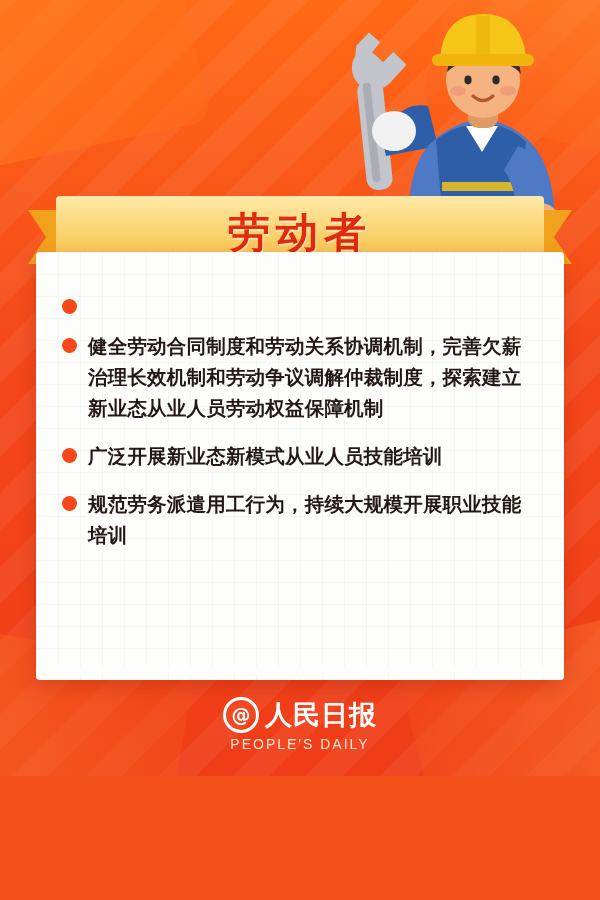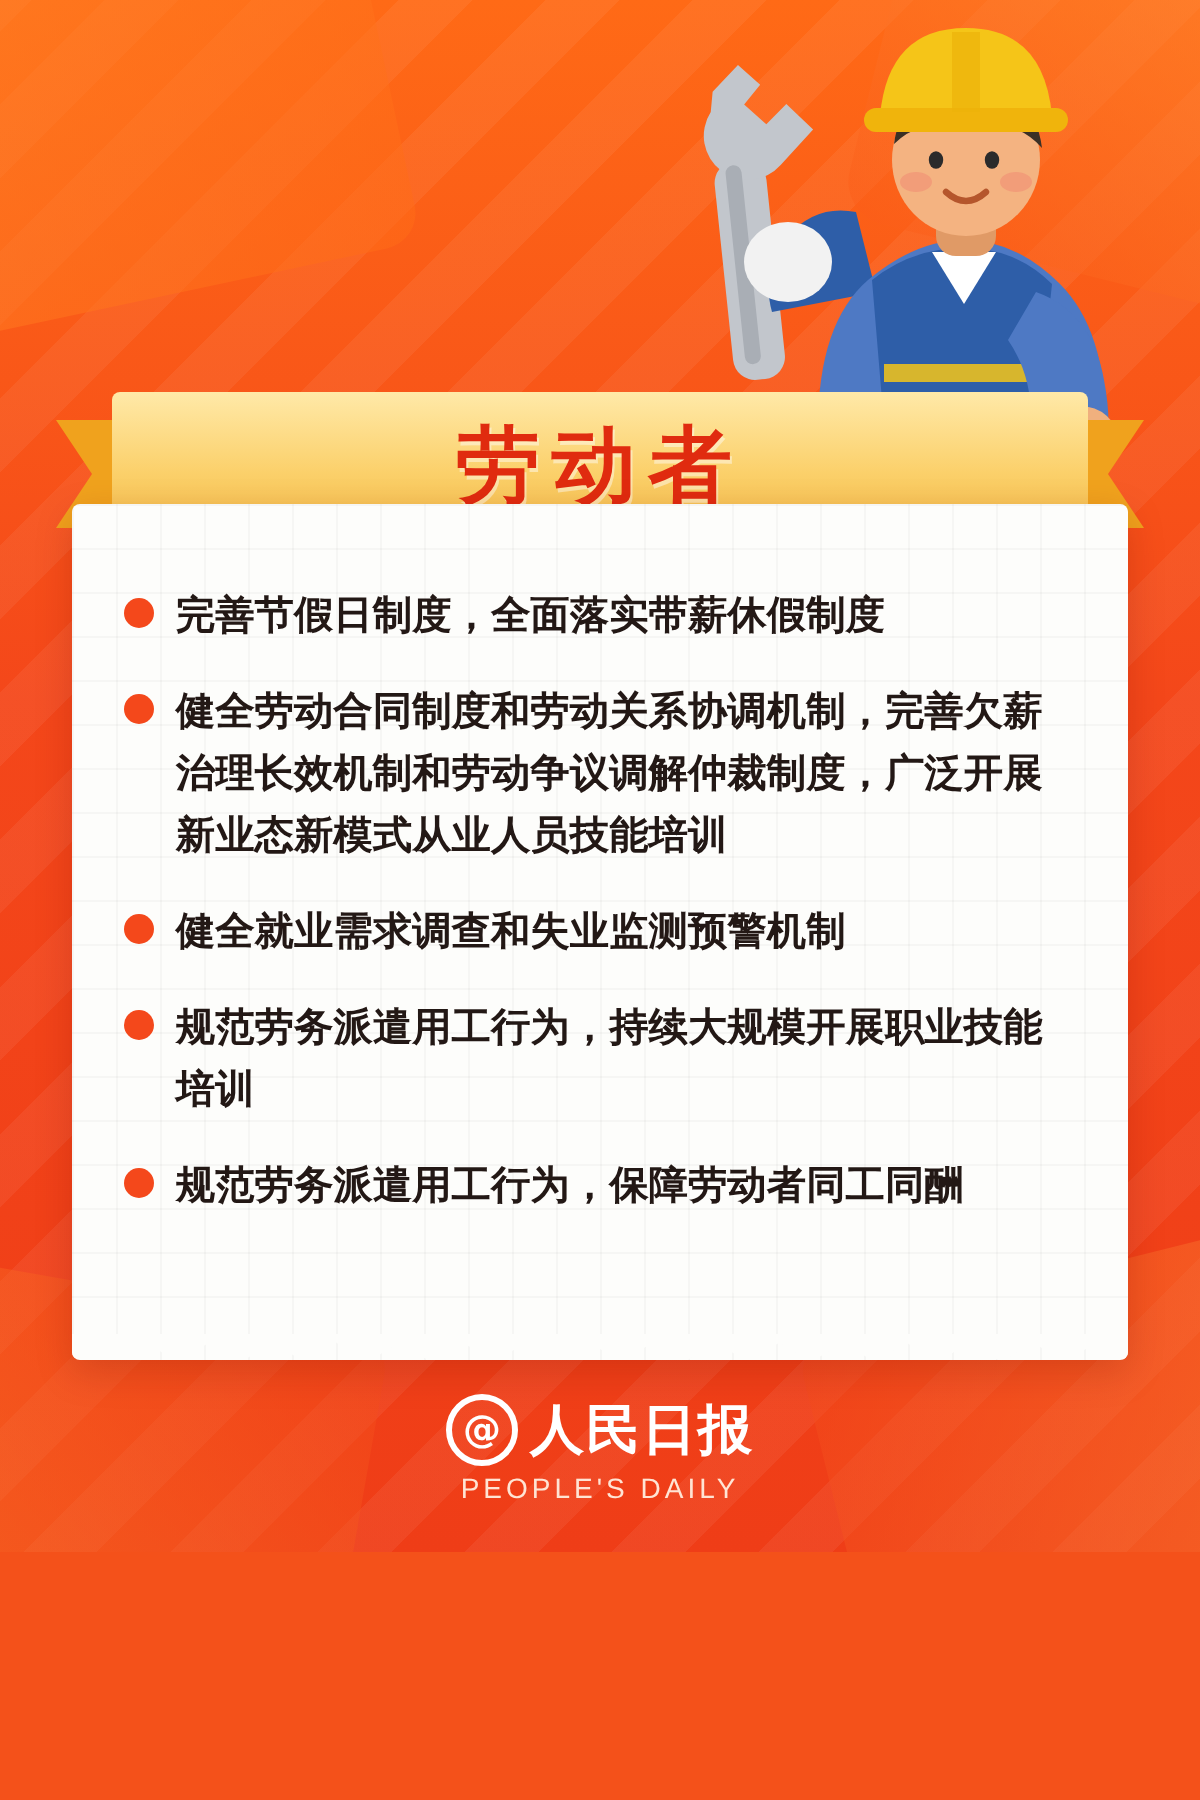--- a/index.html
+++ b/index.html
@@ -285,44 +285,39 @@
     <div class="banner">
       <div class="banner-title">劳动者</div>
     </div>
   </div>
 
   <div class="card">
     <div class="list">
 
       <div class="item">
         <div class="bullet"></div>
-        <div class="item-text">完善节假日制度，全面落实带薪休假制度</div>
       </div>
 
       <div class="item">
         <div class="bullet"></div>
-        <div class="item-text">健全劳动合同制度和劳动关系协调机制，完善欠薪治理长效机制和劳动争议调解仲裁制度，广泛开展新业态新模式从业人员技能培训</div>
+        <div class="item-text">健全劳动合同制度和劳动关系协调机制，完善欠薪治理长效机制和劳动争议调解仲裁制度，探索建立新业态从业人员劳动权益保障机制</div>
       </div>
 
       <div class="item">
         <div class="bullet"></div>
-        <div class="item-text">健全就业需求调查和失业监测预警机制</div>
+        <div class="item-text">广泛开展新业态新模式从业人员技能培训</div>
       </div>
 
       <div class="item">
         <div class="bullet"></div>
         <div class="item-text">规范劳务派遣用工行为，持续大规模开展职业技能培训</div>
       </div>
 
 
 
-      <div class="item">
-        <div class="bullet"></div>
-        <div class="item-text">规范劳务派遣用工行为，保障劳动者同工同酬</div>
-      </div>
 
     </div>
     <div class="card-zigzag-bottom"></div>
   </div>
 
   <div class="footer">
     <div class="footer-row">
       <div class="at-mark">@</div>
       <div class="footer-name">人民日报</div>
     </div>

